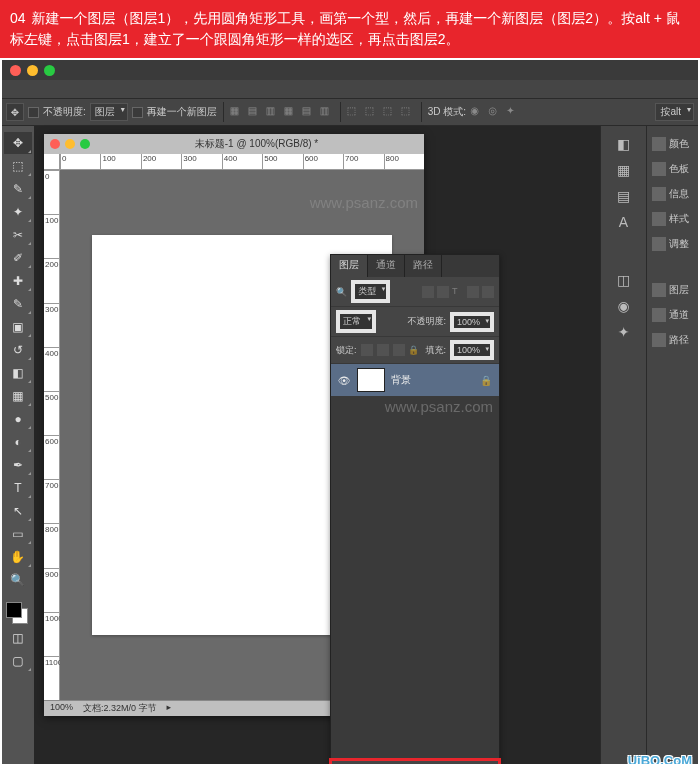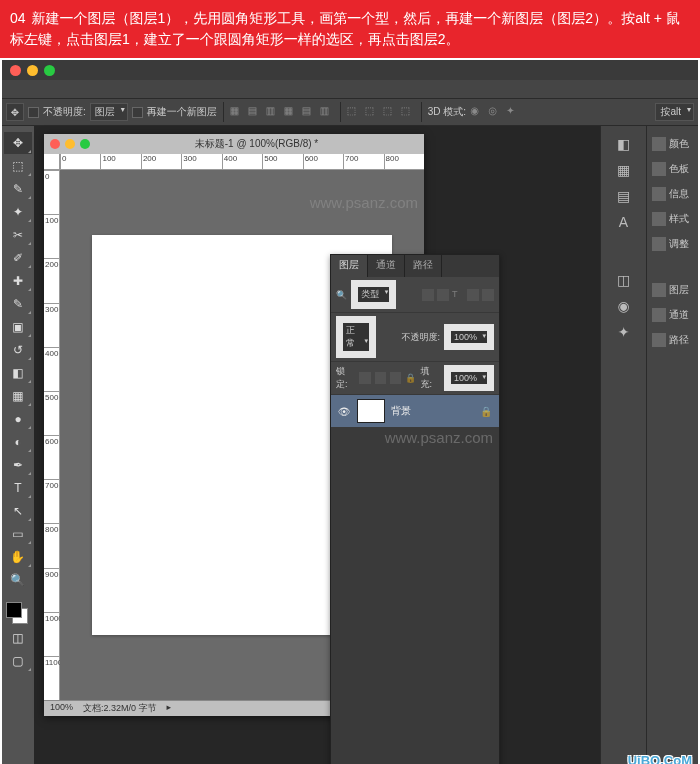--- a/index.html
+++ b/index.html
@@ -45,21 +45,21 @@
 .panel-stack{width:46px;background:#454545;border-left:1px solid #2a2a2a;display:flex;flex-direction:column;padding:6px 2px;gap:2px}
 .dock-icon{height:24px;display:flex;align-items:center;justify-content:center;color:#bbb;font-size:14px;border:1px solid transparent}
 .panel-labels{width:52px;background:#454545;border-left:1px solid #2a2a2a;display:flex;flex-direction:column;padding:6px 2px;gap:1px}
 .plabel{height:24px;display:flex;align-items:center;gap:3px;color:#ccc;font-size:10px;padding:0 3px}
 .plabel .ico{width:14px;height:14px;background:#666;display:inline-block}
 .layers-panel{position:absolute;right:100px;top:128px;width:170px;background:#454545;border:1px solid #222;box-shadow:0 2px 6px rgba(0,0,0,.4)}
 .lp-tabs{display:flex;background:#383838;height:22px}
 .lp-tab{padding:3px 8px;font-size:10px;color:#aaa;background:#383838;border-right:1px solid #222}
 .lp-tab.active{background:#454545;color:#ddd}
 .lp-row{display:flex;align-items:center;padding:3px 5px;gap:4px;font-size:9px;color:#ccc;border-bottom:1px solid #383838}
-.lp-row .sel{background:#333;border:7px solid #e5e5e5;padding:1px 10px 1px 3px;font-size:9px;position:relative}
+.lp-row .sel{background:#333;border:4px solid #e5e5e5;padding:1px 10px 1px 3px;font-size:9px;position:relative}
 .lp-row .sel::after{content:"▾";position:absolute;right:1px;font-size:7px}
 .lp-row .ico-s{width:12px;height:12px;opacity:.4;background:#666}
 .lp-icons{display:flex;gap:3px;margin-left:auto}
 .lp-icons span{width:12px;height:12px;opacity:.4;display:inline-block}
 .layer-item{background:#5a6d87;display:flex;align-items:center;padding:4px 6px;gap:6px;font-size:10px;color:#eee}
 .layer-vis{width:14px;height:14px;display:flex;align-items:center;justify-content:center}
 .layer-thumb{width:28px;height:24px;background:#fff;border:1px solid #222}
 .layer-lock{margin-left:auto;opacity:.6}
 .lp-spacer{height:364px;background:#3a3a3a}
 .lp-footer{height:24px;background:#454545;border-top:1px solid #222;padding-right:4px}

